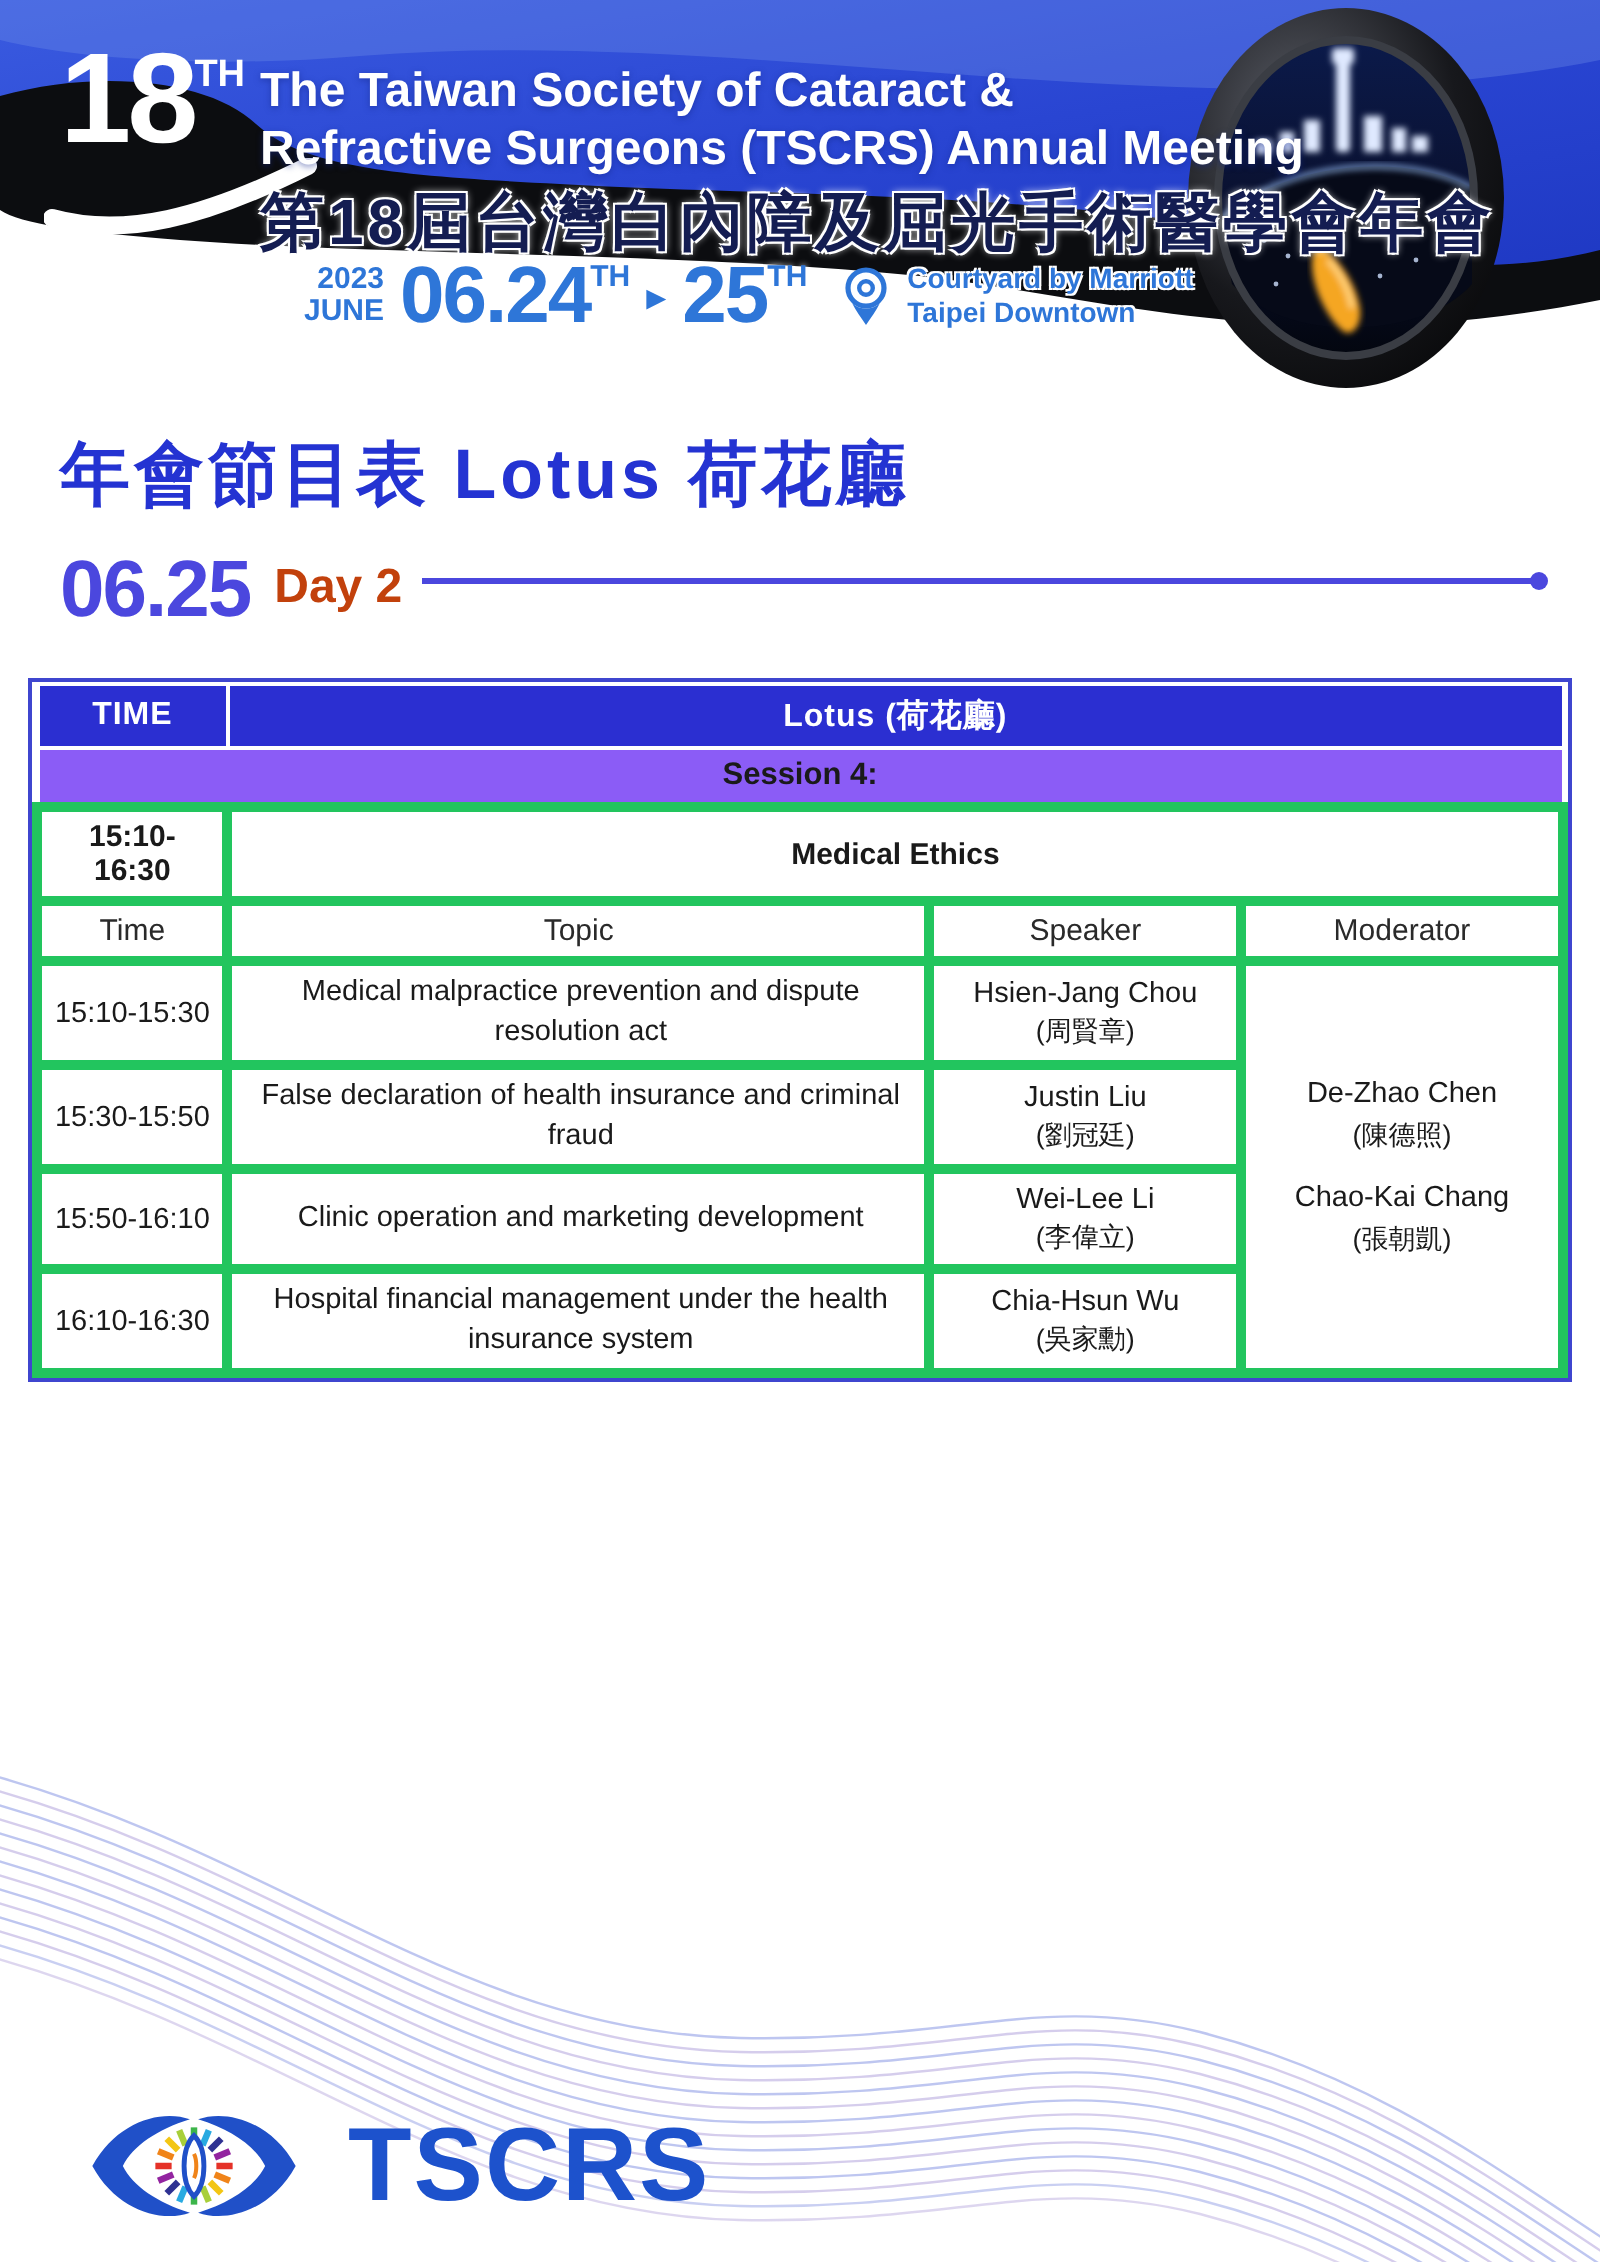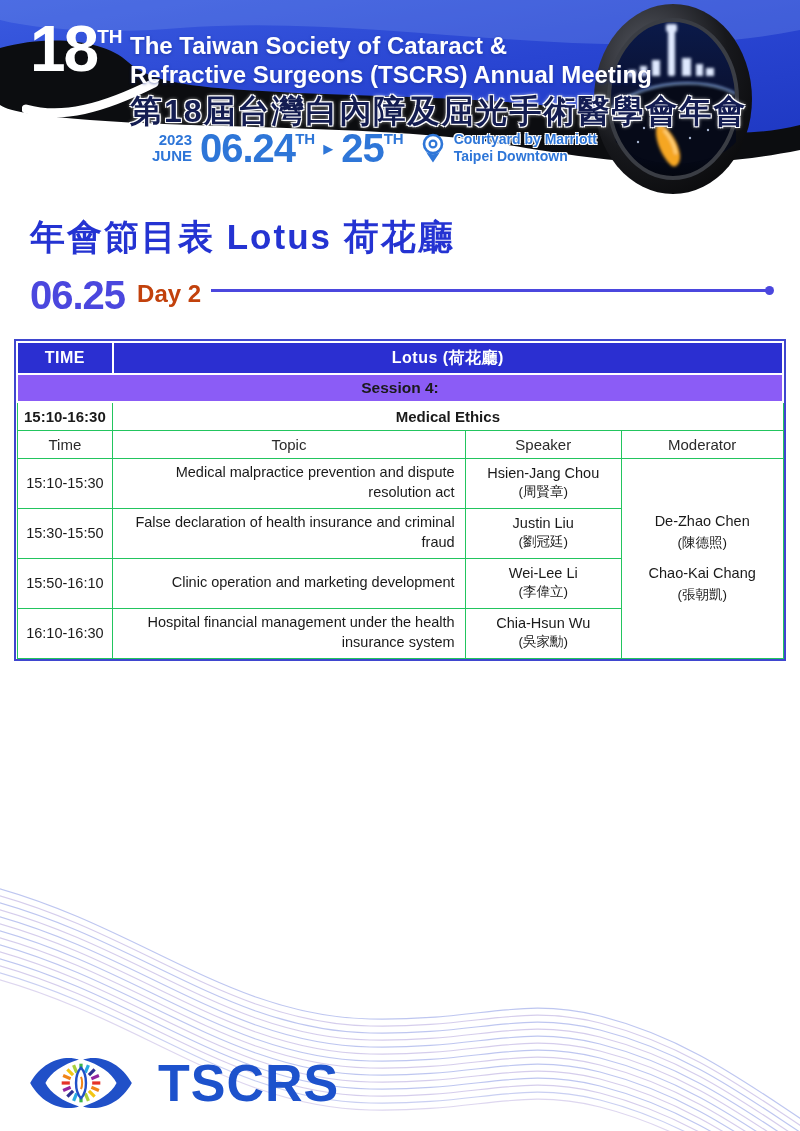--- a/index.html
+++ b/index.html
@@ -55,41 +55,41 @@
   .day-label { font-size: 24px; font-weight: 800; color: #c2410c; margin: 0 0 2px 12px; }
   .day-line { flex: 1; margin: 0 0 9px 10px; border-bottom: 3px solid #4b47de; position: relative; }
   .day-line::after {
     content: ""; position: absolute; right: -2px; bottom: -6px;
     width: 9px; height: 9px; border-radius: 50%; background: #4b47de;
   }
 
   
   .table-wrap { margin: 24px 14px 0 14px; border: 2px solid #3f46cf; }
   table { width: 100%; border-collapse: collapse; table-layout: fixed; }
-  td { border: 1px solid #22c55e; text-align: center; vertical-align: middle;
+  td { border: 5px solid #22c55e; text-align: center; vertical-align: middle;
        font-size: 14.5px; padding: 4px 6px; }
   tr.thead td {
     background: #2b2fd1; color: #ffffff; font-weight: 700; font-size: 16px;
     height: 32px; border: 2px solid #ffffff; letter-spacing: .5px;
   }
   tr.session td {
     background: #8b5cf6; font-weight: 700; font-size: 15.5px;
     height: 28px; border: 2px solid #ffffff;
   }
   tr.session-time td { font-weight: 700; font-size: 15px; height: 28px; }
   tr.colhead td { font-size: 15px; color: #2a2a2a; height: 28px; font-weight: 400; }
   tr.data td { height: 50px; }
-  td.topic { text-align: right; padding-left: 12px; padding-right: 10px; line-height: 1.35; }
+  td.topic { text-align: center; padding-left: 12px; padding-right: 10px; line-height: 1.35; }
   .zh-name { font-size: 13.5px; margin-top: 2px; }
   td.moderator { line-height: 1.35; border-radius: 11px; }
   .mod-block + .mod-block { margin-top: 12px; }
 
   
   .waves { position: absolute; left: 0; bottom: 0; z-index: 0; }
-  .brand { position: absolute; left: 20px; top: 1050px; z-index: 1;
+  .brand { position: absolute; left: 36px; top: 1050px; z-index: 1;
            display: flex; align-items: center; gap: 16px; }
   .brand-text { font-size: 52px; font-weight: 800; color: #1d52cc; letter-spacing: 1px; }
 </style>
 </head>
 <body>
 
 <div class="header">
   <svg class="header-bg" width="800" height="198" viewBox="0 0 800 198">
     <defs>
       <linearGradient id="blueGrad" x1="0" y1="0" x2="1" y2="1">

